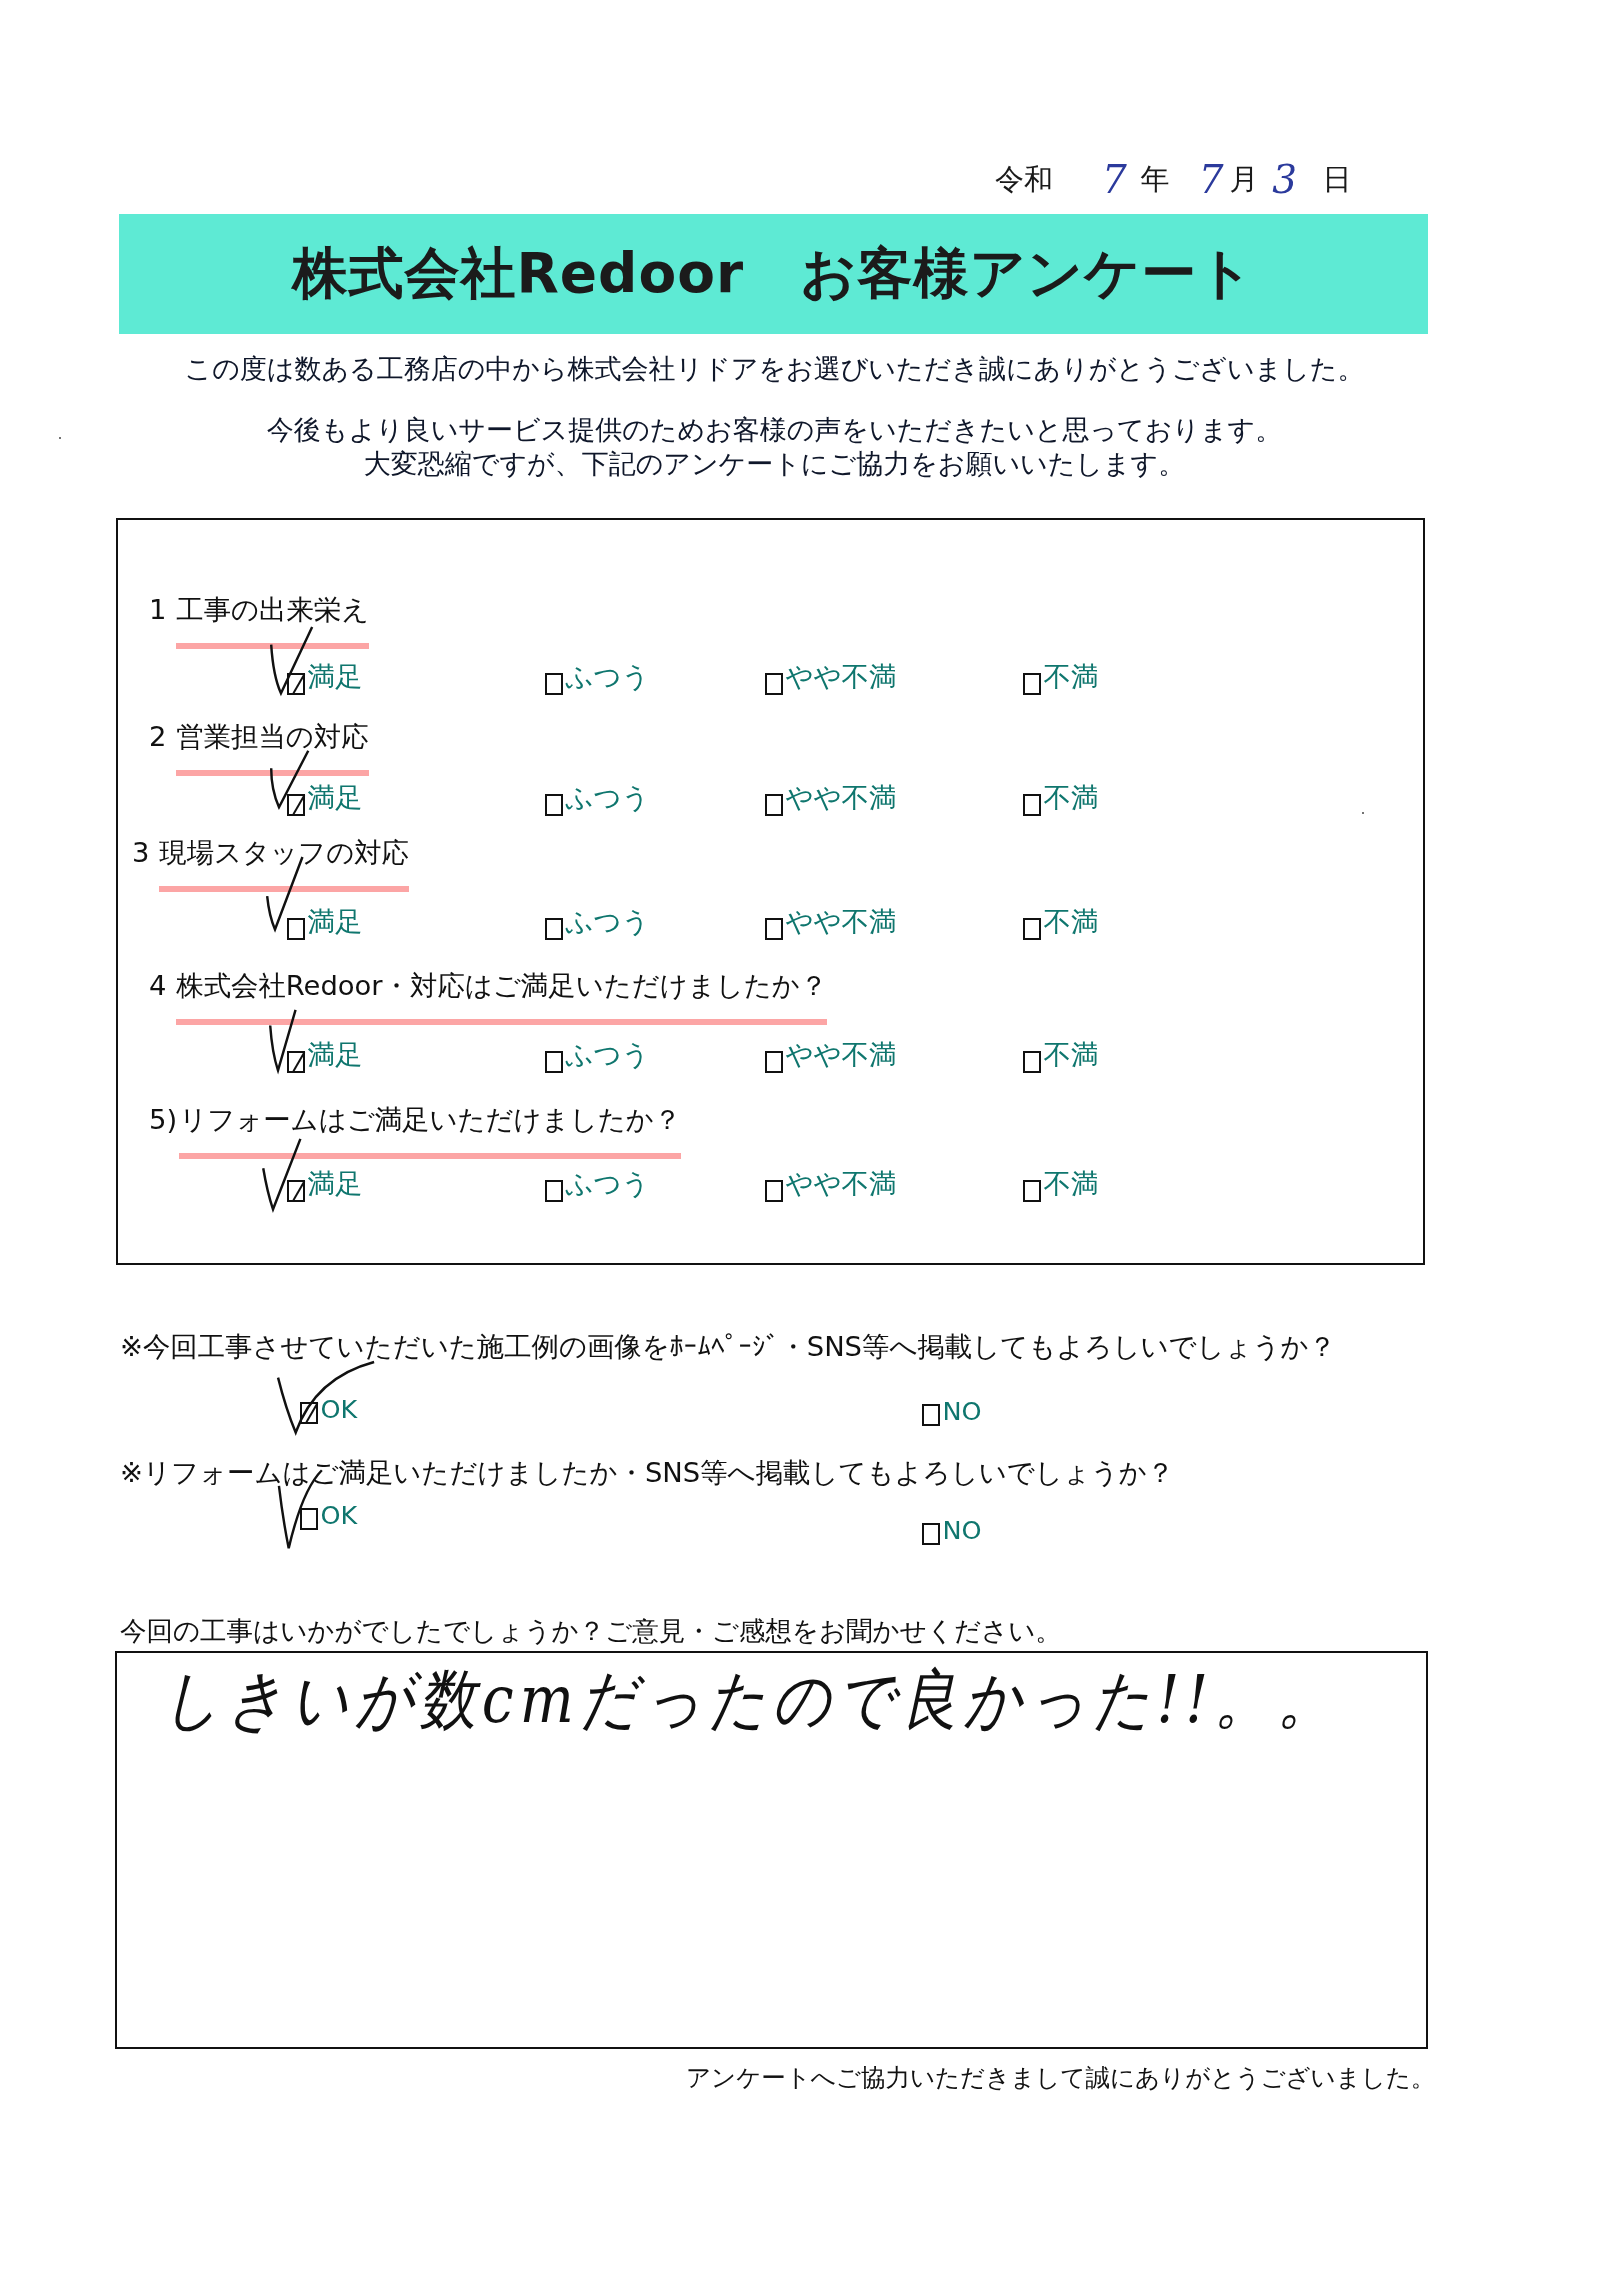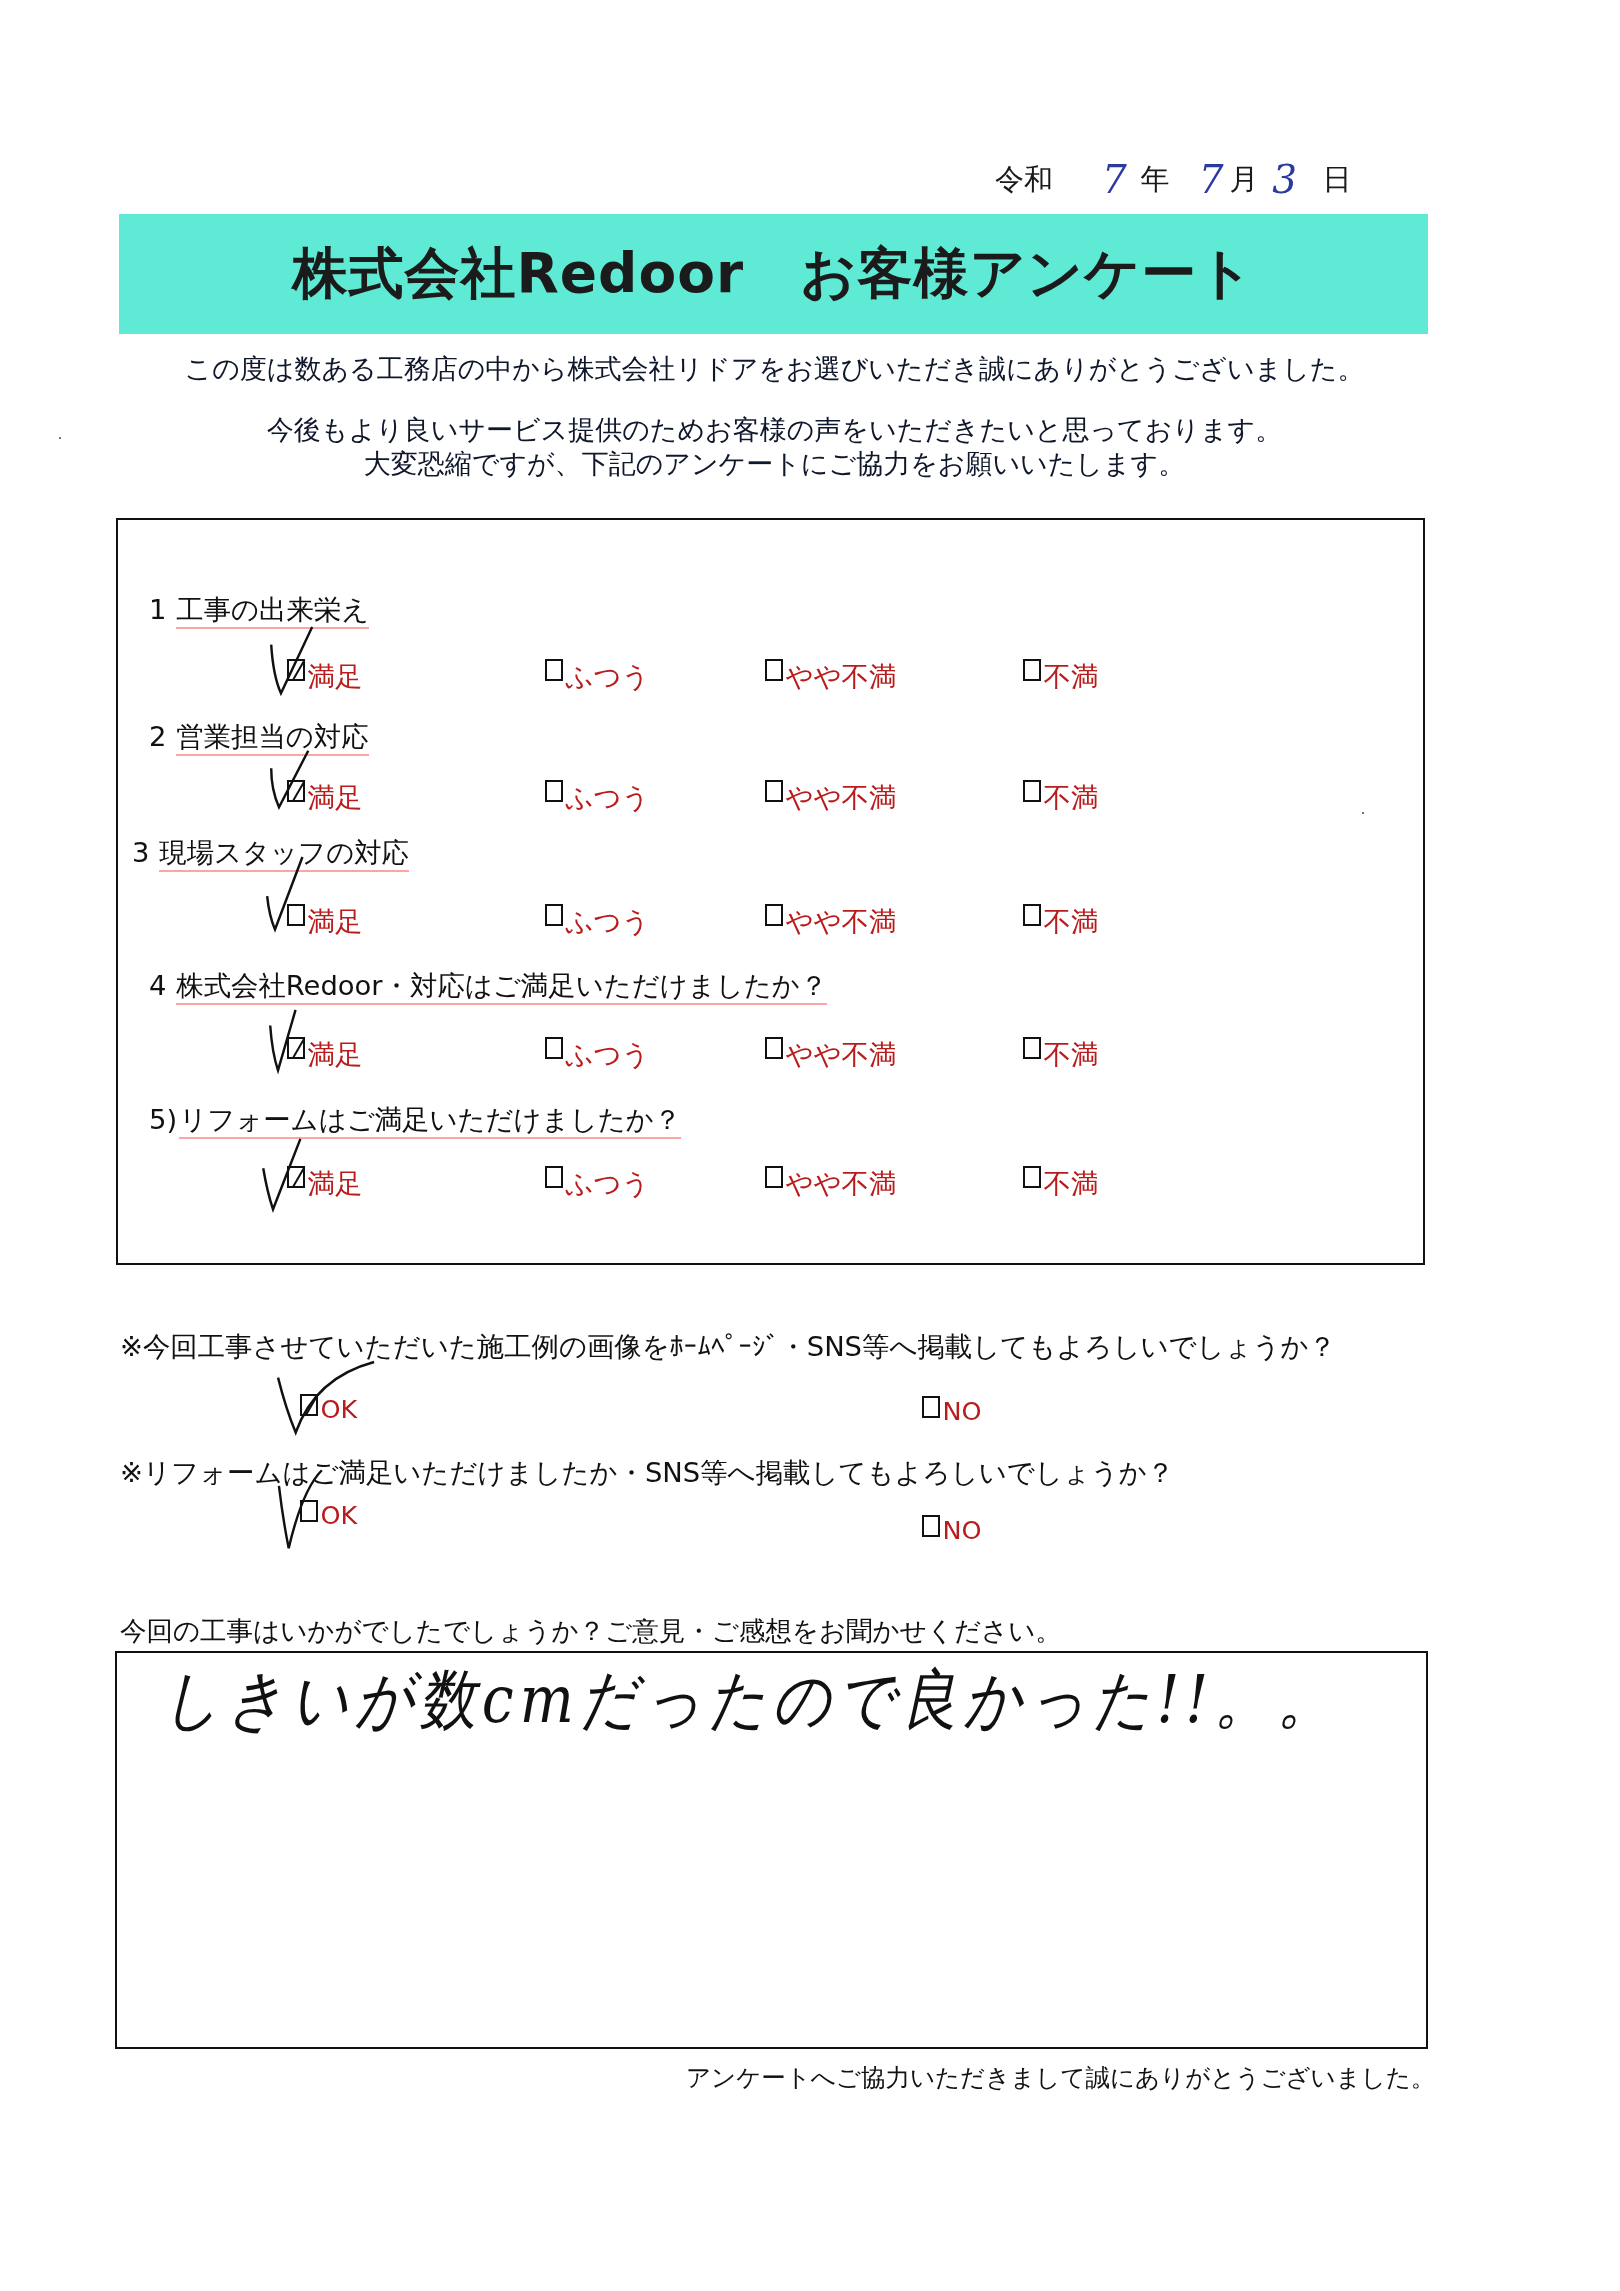--- a/index.html
+++ b/index.html
@@ -31,23 +31,23 @@
     }
     .intro { left: 0; width: 1549px; text-align: center; font-size: 27px; color: #0f172a; font-family: Liberation Mono, monospace; }
     .survey-box {
       left: 116px; top: 518px; width: 1309px; height: 747px;
       border: 2.9px solid #111; box-sizing: border-box;
     }
     .q-title {
       font-size: 27.4px; color: #111; white-space: nowrap;
     }
     .q-title .num { margin-right: 9.8px; }
-    .q-title .qtext { border-bottom: 2px solid #fca5a5; padding-bottom: 2px; }
+    .q-title .qtext { border-bottom: 6px solid #fca5a5; padding-bottom: 18px; }
     .opt {
-      font-size: 27.4px; color: #b91c1c; display: flex; align-items: flex-start; white-space: nowrap;
+      font-size: 27.4px; color: #0f766e; display: flex; align-items: flex-end; white-space: nowrap;
     }
     .cb {
       display: inline-block; width: 17.6px; height: 21.6px; border: 2.5px solid #111;
       margin-right: 2.9px; box-sizing: border-box; position: relative;
     }
     .cb.slash::after {
       content: ""; position: absolute; left: -1px; top: 7.8px; width: 21.6px; height: 2px;
       background: #111; transform: rotate(-60deg);
     }
     .check-mark { position: absolute; pointer-events: none; }

